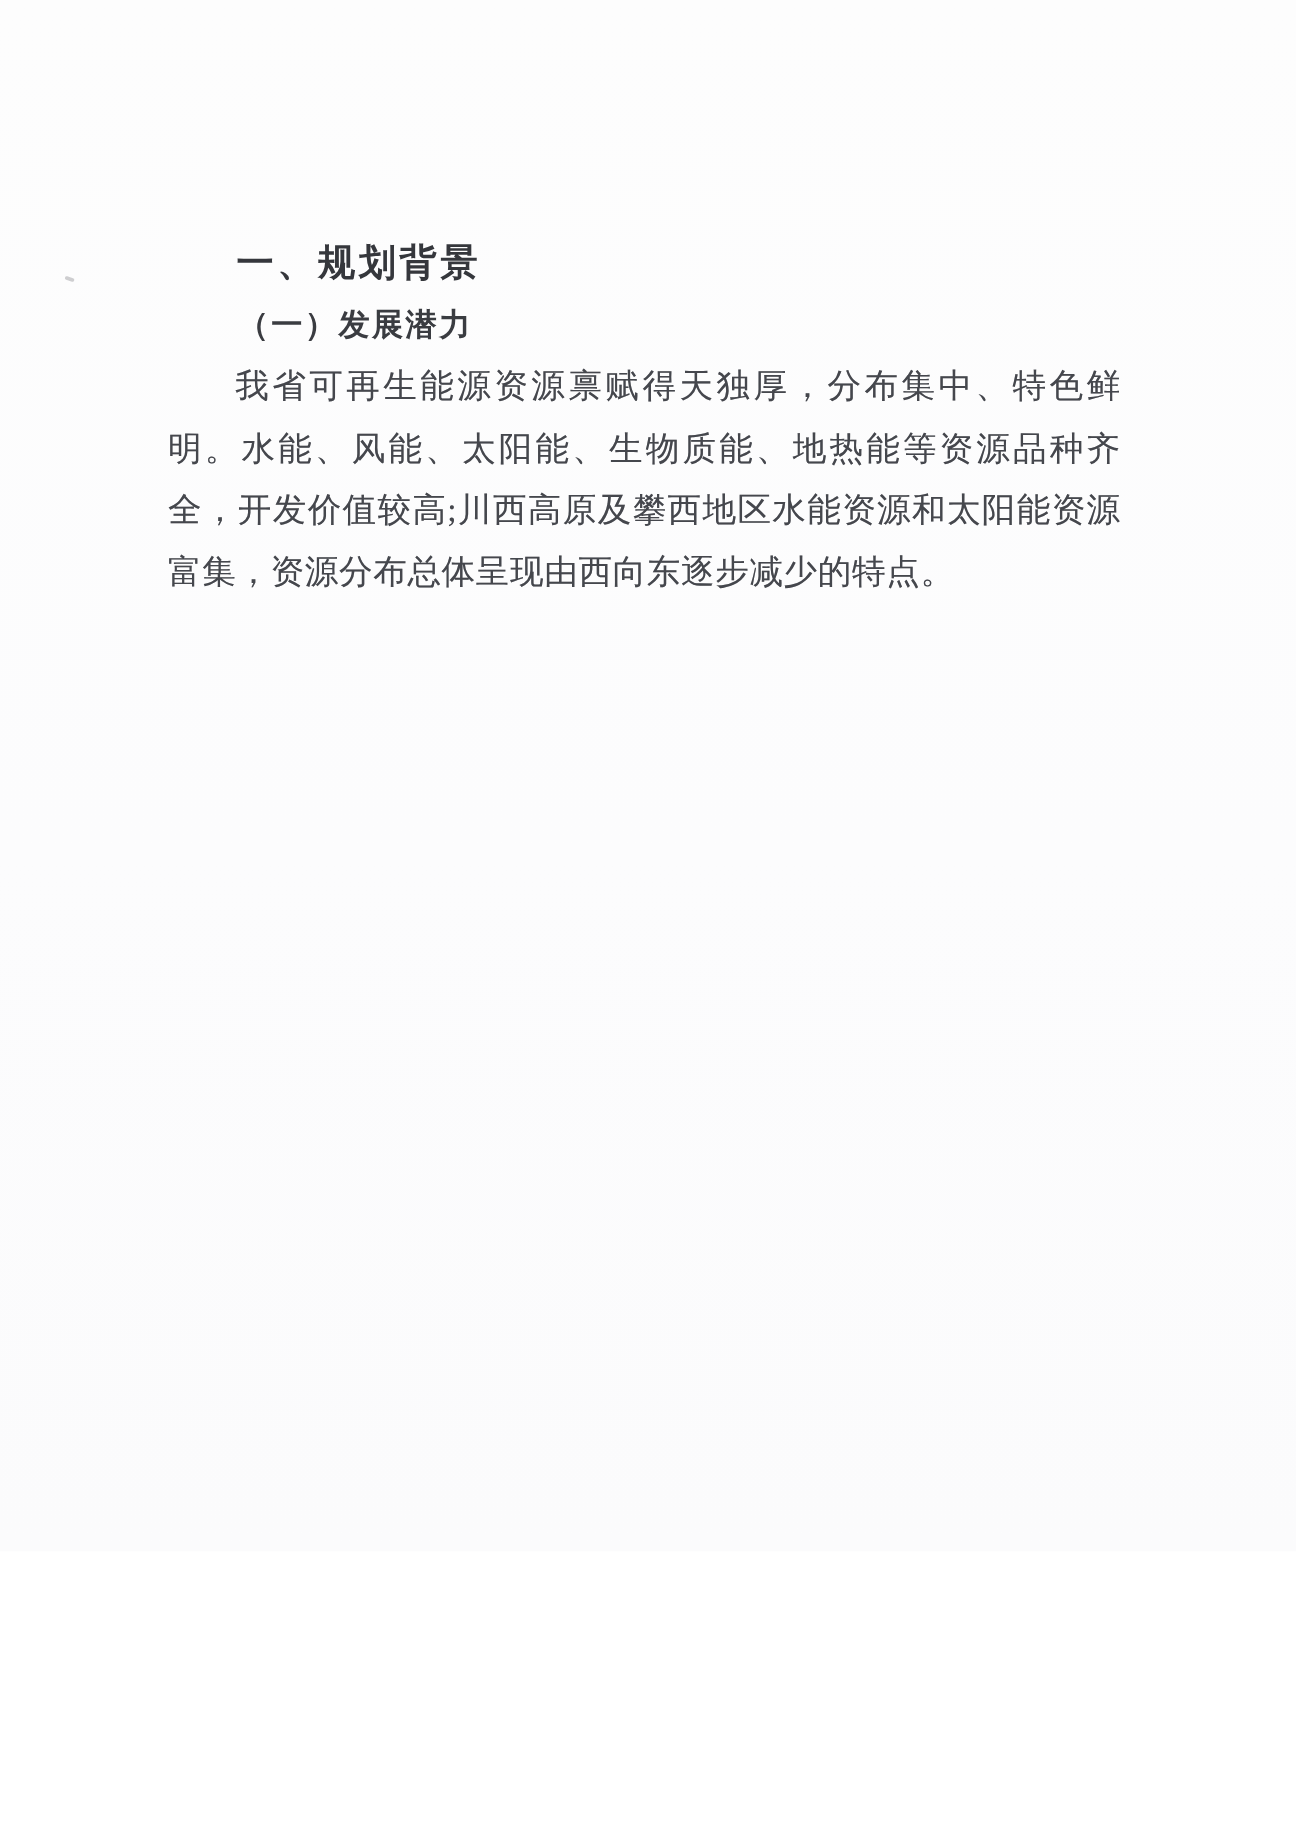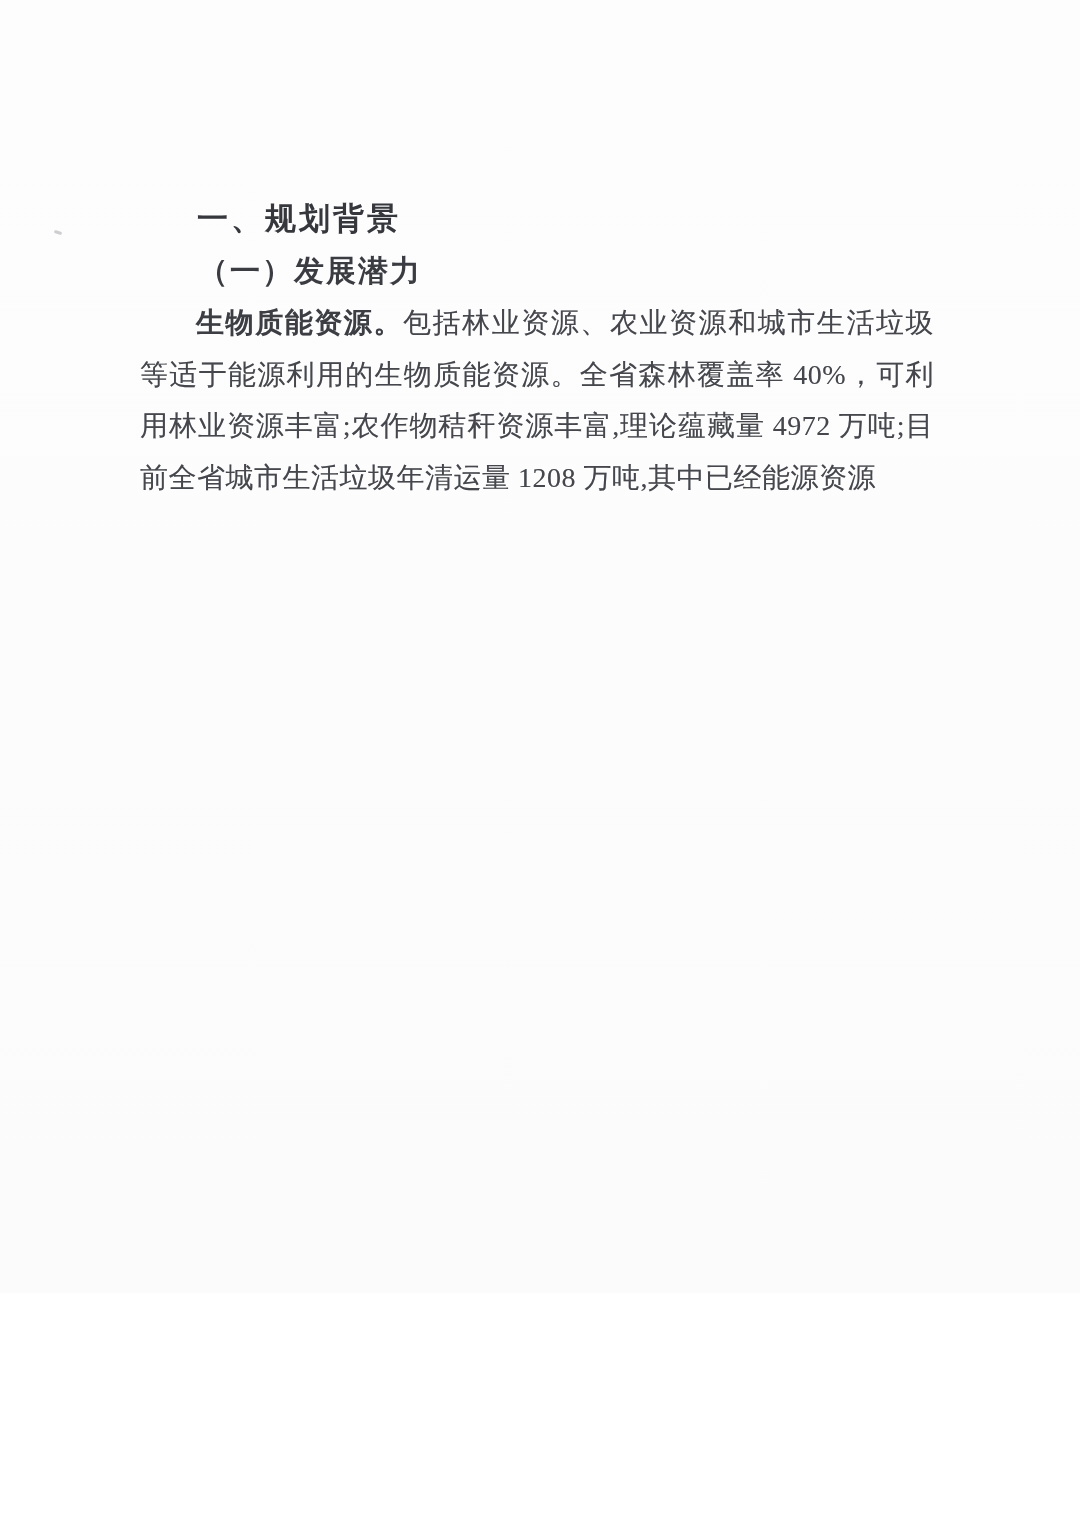--- a/index.html
+++ b/index.html
@@ -40,21 +40,21 @@
     font-size: 31px;
     line-height: 52px;
     color: #35373c;
     margin: 0;
     padding-left: 57px;
     letter-spacing: 3px;
   }
   .subheading {
     font-family: "Liberation Serif", "DejaVu Serif", serif;
     font-weight: bold;
-    font-size: 30px;
+    font-size: 26px;
     line-height: 52px;
     color: #3a3c41;
     margin: 0;
     padding-left: 58px;
     letter-spacing: 2px;
   }
   .para {
     margin: 0;
     font-size: 28px;
     line-height: 51.5px;
@@ -88,23 +88,23 @@
 <div class="page">
 
   <div class="scan-speck"></div>
 
   <div class="content">
 
     <h1 class="heading">一、规划背景</h1>
 
     <h2 class="subheading">（一）发展潜力</h2>
 
+    <p class="para"><span>我省可再生能源资源禀赋得天独厚，分布集中、特色鲜明。水能、风能、太阳能、生物质能、地热能等资源品种齐全，开发价值较高;川西高原及攀西地区水能资源和太阳能资源富集，资源分布总体呈现由西向东逐步减少的特点。</span></p>
 
 
 
 
-    <p class="para"><span class="lead">生物质能资源。</span><span>包括林业资源、农业资源和城市生活垃圾等适于能源利用的生物质能资源。全省森林覆盖率 40%，可利用林业资源丰富;农作物秸秆资源丰富,理论蕴藏量 4972 万吨;目前全省城市生活垃圾年清运量 1208 万吨,其中已经能源资源</span></p>
 
   </div>
 
   <div class="page-number">— 5 —</div>
 
 </div>
 
 </body></html>

